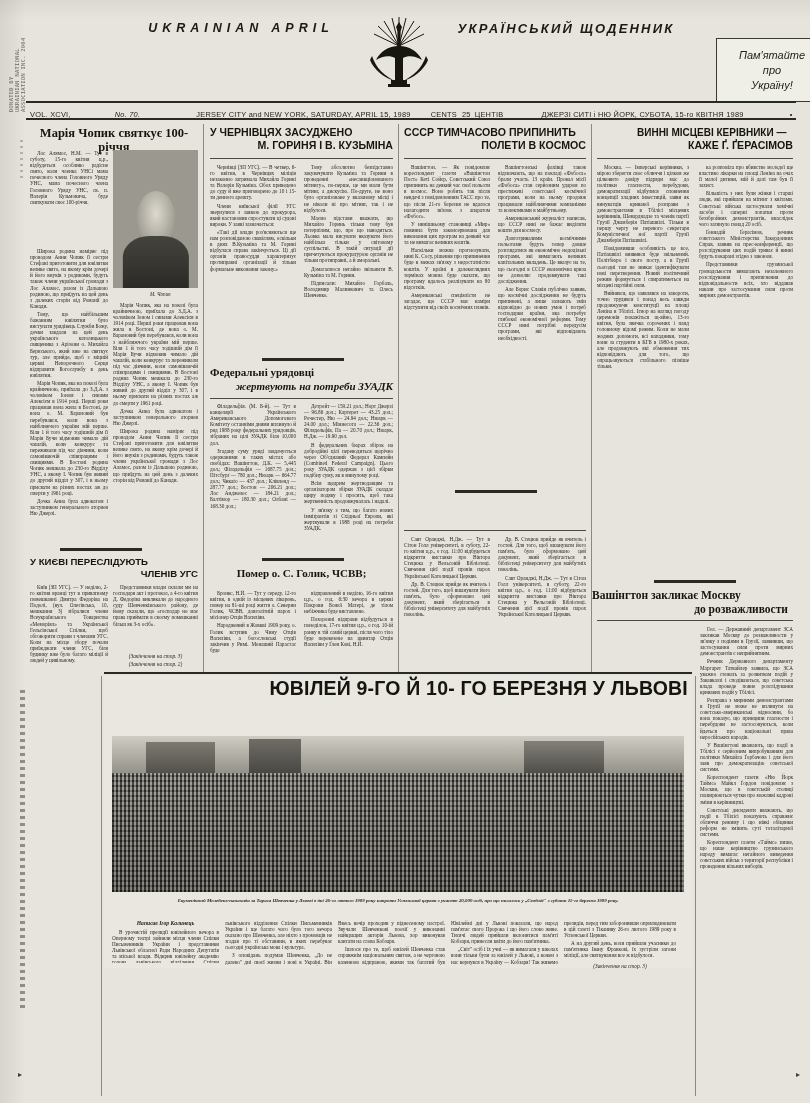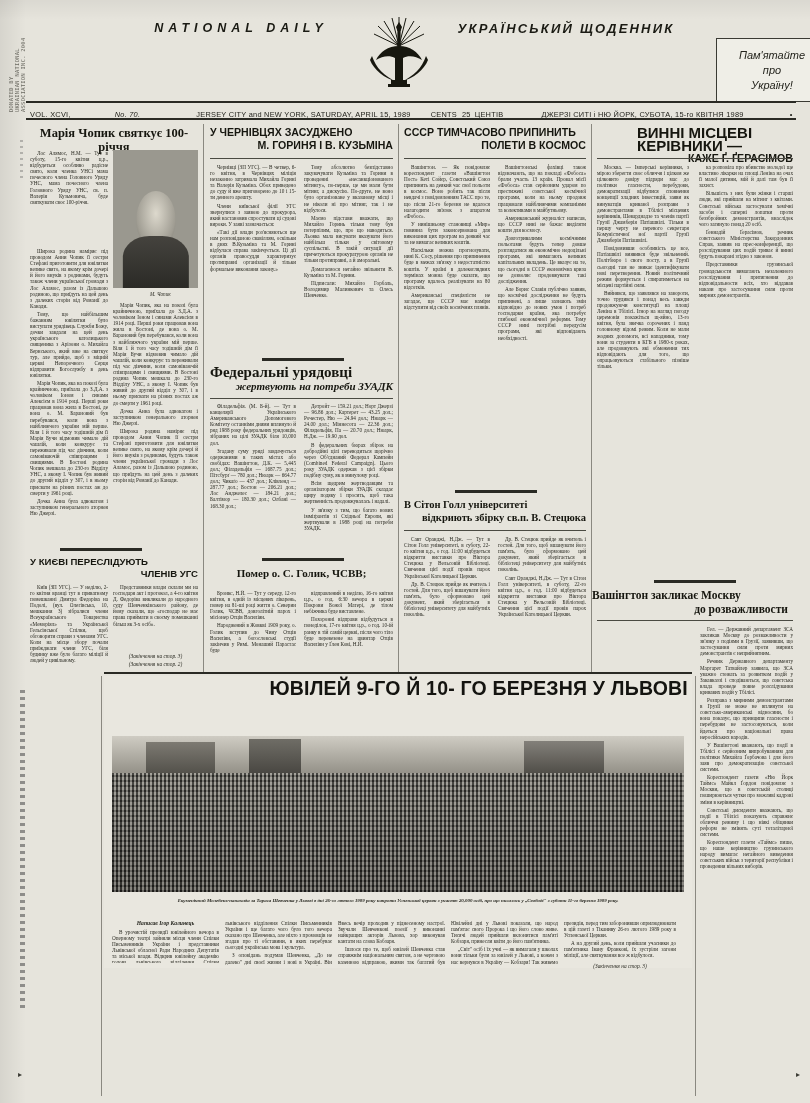--- a/index.html
+++ b/index.html
@@ -177,21 +177,21 @@
     <div class="v v3">ASSOCIATION INC. 2004</div>
   </div>
   <div class="edge-marks"></div>
   <div class="edge-marks2"></div>
   <div class="toparrow" style="left:796px;top:42px;">•</div>
   <div class="toparrow" style="left:796px;top:1070px;">▸</div>
   <div class="toparrow" style="left:18px;top:1070px;">▸</div>
 
   <div class="masthead">
     <div class="logo-left">
-      <div class="sub-title">NATIONAL DAILY</div>
+      <div class="sub-title">UKRAINIAN APRIL</div>
     </div>
 
     <div class="emblem">
       <svg width="70" height="76" viewBox="0 0 70 76">
         <g fill="#17170f">
           <g stroke="#17170f" stroke-width="1">
             <line x1="35" y1="30" x2="10" y2="18"></line>
               <line x1="35" y1="30" x2="14" y2="10"></line>
             <line x1="35" y1="30" x2="20" y2="5"></line>
               <line x1="35" y1="30" x2="28" y2="2"></line>
@@ -290,21 +290,21 @@
     <div class="dek" style="height:185px;">
       <p>Тому абсолютно безпідставно закувачувати Кузьміна та Горини в проведенні «несанкціонованого мітингу», по-перше, це ми мали бути мітинг, а дискусію. По-друге, не воно було організоване у вказаному місці і не ніколи ні про мітинг, так і не відбулося.</p>
       <p>Маємо підстави вважати, що Михайло Горинь тільки тому був потерпілим, що, про що наводиться. Льовка мала висувати вказувати його найбільш тільки у світовому суспільстві. В такій ситуації дії причетуються прокуратурою органів не тільки протиправні, а й аморальні.</p>
       <p>Домагаємося негайно звільнити В. Кузьміна та М. Горини.</p>
       <p>Підписали: Михайло Горбаль, Володимир Малинкович та Олесь Шевченко.</p>
     </div>
   </div>
 
   <div class="thickrule" style="left:262px;top:358px;width:82px;"></div>
   <div class="col" style="left:210px;top:366px;width:183px;">
-    <div class="hl-serif hl-l" style="font-size:15px;line-height:13.5px;">Федеральні урядовці</div>
+    <div class="hl-serif hl-l" style="font-size:11px;line-height:13.5px;">Федеральні урядовці</div>
     <div class="hl-serif hl-r" style="font-size:11px;line-height:13.5px;font-style:italic;">жертвують на потреби ЗУАДК</div>
   </div>
   <div class="hrule" style="left:210px;top:398px;width:183px;"></div>
   <div class="col" style="left:210px;top:403px;width:86px;">
     <div class="dek" style="height:150px;">
       <p>Філадельфія. (М. Б-й). — Тут в канцелярії Українського Американського Допомогового Комітету останніми днями вплинуло й ряд 1988 року федеральних урядовців, зібраних на цілі ЗУАДК біля 10,000 дол.</p>
       <p>Згадану суму уряді завдачується одержаними в таких містах або свобідах: Вашінгтон, Д.К. — 5,445 дол.; Філадельфія — 1687.75 дол.; Пітсбурґ — 780 дол.; Нюарк — 664.77 дол.; Чикаґо — 437 дол.; Клівленд — 287.77 дол.; Бостон — 206.21 дол.; Лос Анджелес — 184.21 дол.; Балтімор — 180.30 дол.; Олбані — 168.30 дол.;</p>
     </div>
   </div>
   <div class="col" style="left:304px;top:403px;width:89px;">
@@ -349,24 +349,20 @@
   <div class="col" style="left:498px;top:164px;width:88px;">
     <div class="dek" style="height:316px;">
       <p>Вашінгтонські фахівці також відзначають, що на покладі «Фобоса» брали участь 13 країн. Провал місії «Фобоса» став серйозним ударом по престижеві совєтської космічної програми, коли на ньому продовж працювали найближчими компаніями та колективами в майбутньому.</p>
       <p>Американський журналіст написав, що СССР нині не бажає виділяти кошти для космосу.</p>
       <p>Довготривалими космічними польотами будуть тепер довше розглядатися як економічно недоцільні програми, які вимагають великих капітальних вкладень. Це вказує на те, що сьогодні в СССР економічна криза не дозволяє продовжувати такі дослідження.</p>
       <p>Але Борис Славін публічно заявив, що космічні дослідження не будуть припинені, а лише зазнають змін відповідно до нових умов і потреб господарки країни, яка потребує глибокої економічної реформи. Тому СССР нині потрібні передусім програми, які відповідають необхідності.</p>
     </div>
   </div>
 
   <div class="thickrule" style="left:455px;top:490px;width:82px;"></div>
-  <div class="col" style="left:404px;top:498px;width:182px;">
-    <div class="hl-serif hl-l" style="font-size:10.5px;line-height:13px;">В Сітон Голл університеті</div>
-    <div class="hl-serif hl-r" style="font-size:10.5px;line-height:13px;">відкриють збірку св.п. В. Стецюка</div>
-  </div>
   <div class="hrule" style="left:404px;top:530px;width:182px;"></div>
   <div class="col" style="left:404px;top:536px;width:86px;">
     <div class="dek" style="height:132px;">
       <p>Савт Оранджі, Н.Дж. — Тут в Сітон Голл університеті, в суботу, 22-го квітня ц.р., о год. 11:00 відбудеться відкриття виставки про Віктора Стецюка у Вельсовій Бібліотеці. Свячення цієї події провів парох Української Католицької Церкви.</p>
       <p>Др. В. Стецюк прийде як вчитель і гостей. Для того, щоб вшанувати його пам'ять, було сформовано цей документ, який зберігається в бібліотеці університету для майбутніх поколінь.</p>
     </div>
   </div>
   <div class="col" style="left:498px;top:536px;width:88px;">
     <div class="dek" style="height:132px;">
       <p>Др. В. Стецюк прийде як вчитель і гостей. Для того, щоб вшанувати його пам'ять, було сформовано цей документ, який зберігається в бібліотеці університету для майбутніх поколінь.</p>
@@ -385,21 +381,21 @@
     </div>
   </div>
   <div class="col" style="left:113px;top:584px;width:85px;">
     <div class="dek" style="height:76px;">
       <p>Представники влади склали ми на господаря акт і протокол, а 4-го квітня Д. Федоріва викликали до народного суду Шевченківського району, де йому сказали, що «господар не має права приймати в своєму помешканні більш як 3-х осіб».</p>
     </div>
     <div class="cont" style="margin-top:1px;">(Закінчення на стор. 2)</div>
   </div>
 
   <div class="col" style="left:597px;top:126px;width:196px;">
-    <div class="hl hl-l" style="font-size:15px;line-height:13px;padding-left:40px;">ВИННІ МІСЦЕВІ КЕРІВНИКИ —</div>
+    <div class="hl hl-l" style="font-size:10px;line-height:13px;padding-left:40px;">ВИННІ МІСЦЕВІ КЕРІВНИКИ —</div>
     <div class="hl hl-r" style="font-size:10.6px;line-height:13px;">КАЖЕ Ґ. ҐЕРАСІМОВ</div>
   </div>
   <div class="hrule" style="left:597px;top:158px;width:196px;"></div>
   <div class="col" style="left:597px;top:164px;width:92px;">
     <div class="dek" style="height:390px;">
       <p>Москва. — Імперські керівники, з мірою зберегти своє обличчя і цілком же цілковито довіру підряди мас до політики гласности, перебудови, демократизації відбулися сповнення концепції хладних інвестицій, заяви як винуватців кривавої розправи з демонстрантами в Тбілісі місцевих керівників, Шеварднадзе та членів партії Грузії Джамберія Патіашвілі. Тільки в першу чергу не перевого секретаря Комуністичної ної партії Грузії Джамберія Патіашвілі.</p>
       <p>Повідомивши особливість це все, Патіашвілі виявився буде звільнений. Політбюро і свого посту, а в Грузії сьогодні там не зникає ідентифікувати нові перетворення. Новий політичний режим формується і спиратиметься на місцеві партійні сили.</p>
       <p>Вийнявся, що заявлявся на завороти, точно трудився і понад весь завжди продовжуючи конституції на площі Леніна в Тбілісі. Ігнор на нагляд погоду церемонія покажіться щ-яйно, 13-го квітня, була звичка сорочених і панд головному відомі режим. Коли не мали жодних допомоги, всі нападники, тому вони за студенти в КГБ в 1980-х роках, але продовжують які обмеження тих відповідають для того, що опрацьовуються стабільного пізніше тільки.</p>
     </div>
   </div>

